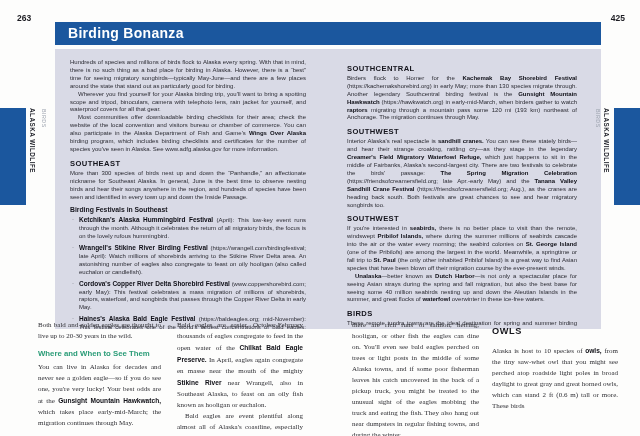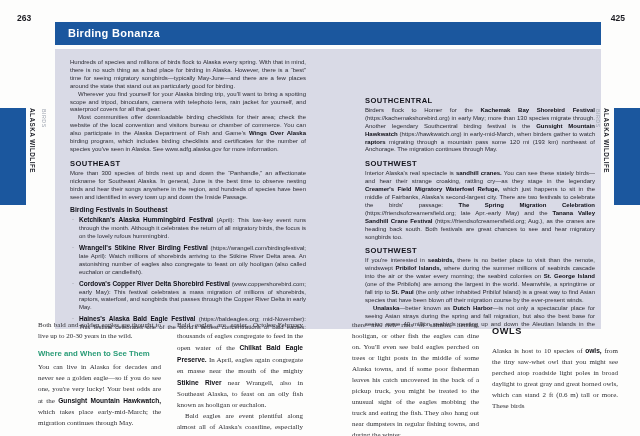--- a/index.html
+++ b/index.html
@@ -7,29 +7,29 @@
   body { width:640px; height:436px; position:relative; background:#fdfdfc;
          font-family:"Liberation Sans", sans-serif; }
   .spread { position:absolute; inset:0; overflow:hidden; }
 
   .pagenum { position:absolute; top:13px; font-weight:bold; font-size:8.5px; color:#1c1c22; }
   .pagenum.left { left:17px; }
   .pagenum.right { right:15px; }
 
   .title-bar { position:absolute; left:55px; top:22px; width:546px; height:23px;
                background:var(--header_blue,#1b579e); }
-  .title-bar .ttl { color:#fff; font-weight:bold; font-size:11px; line-height:23px;
+  .title-bar .ttl { color:#fff; font-weight:bold; font-size:14px; line-height:23px;
                     padding-left:13px; letter-spacing:0.3px; display:block; }
 
   .feature-box { position:absolute; left:55px; top:49px; width:546px; height:280px;
                  background:var(--box_bg,#d9dae6); overflow:hidden; }
   .fcol { position:absolute; top:10px; font-size:6px; line-height:7.9px; color:#2b2b33;
           text-align:justify; }
   .fcol-left  { left:15px;  width:236px; }
-  .fcol-right { left:310px; width:230px;margin-top:32px; }
+  .fcol-right { left:292px; width:230px; }
   .fcol .para { margin:0; }
   .fcol .para.indent { text-indent:8px; }
   .fcol .h1 { font-weight:bold; font-size:7.6px; color:#14141c; margin:6px 0 2px;
               letter-spacing:0.4px; text-align:left; }
   .fcol .h2 { font-weight:bold; font-size:6.8px; color:#16161e; margin:5px 0 2px; text-align:left; }
   .fcol .bullet { position:relative; padding-left:9px; margin:0 0 3px; }
   .fcol .marker { position:absolute; left:2px; top:0; color:#44444c; }
   .fcol b { color:#0e0e16; }
   .fcol .bullet b { font-size:6.5px; }
 

